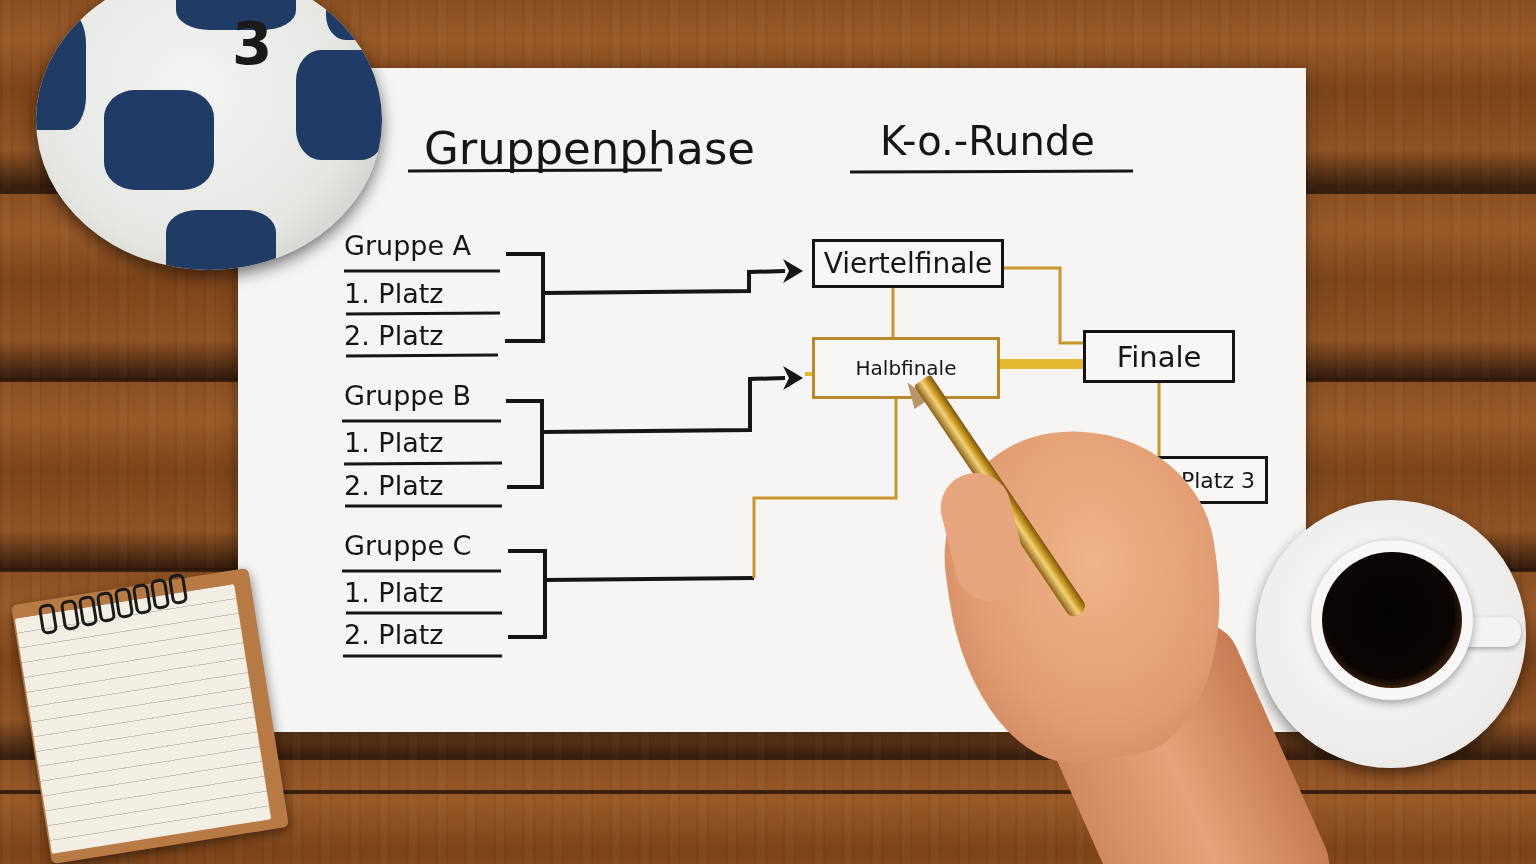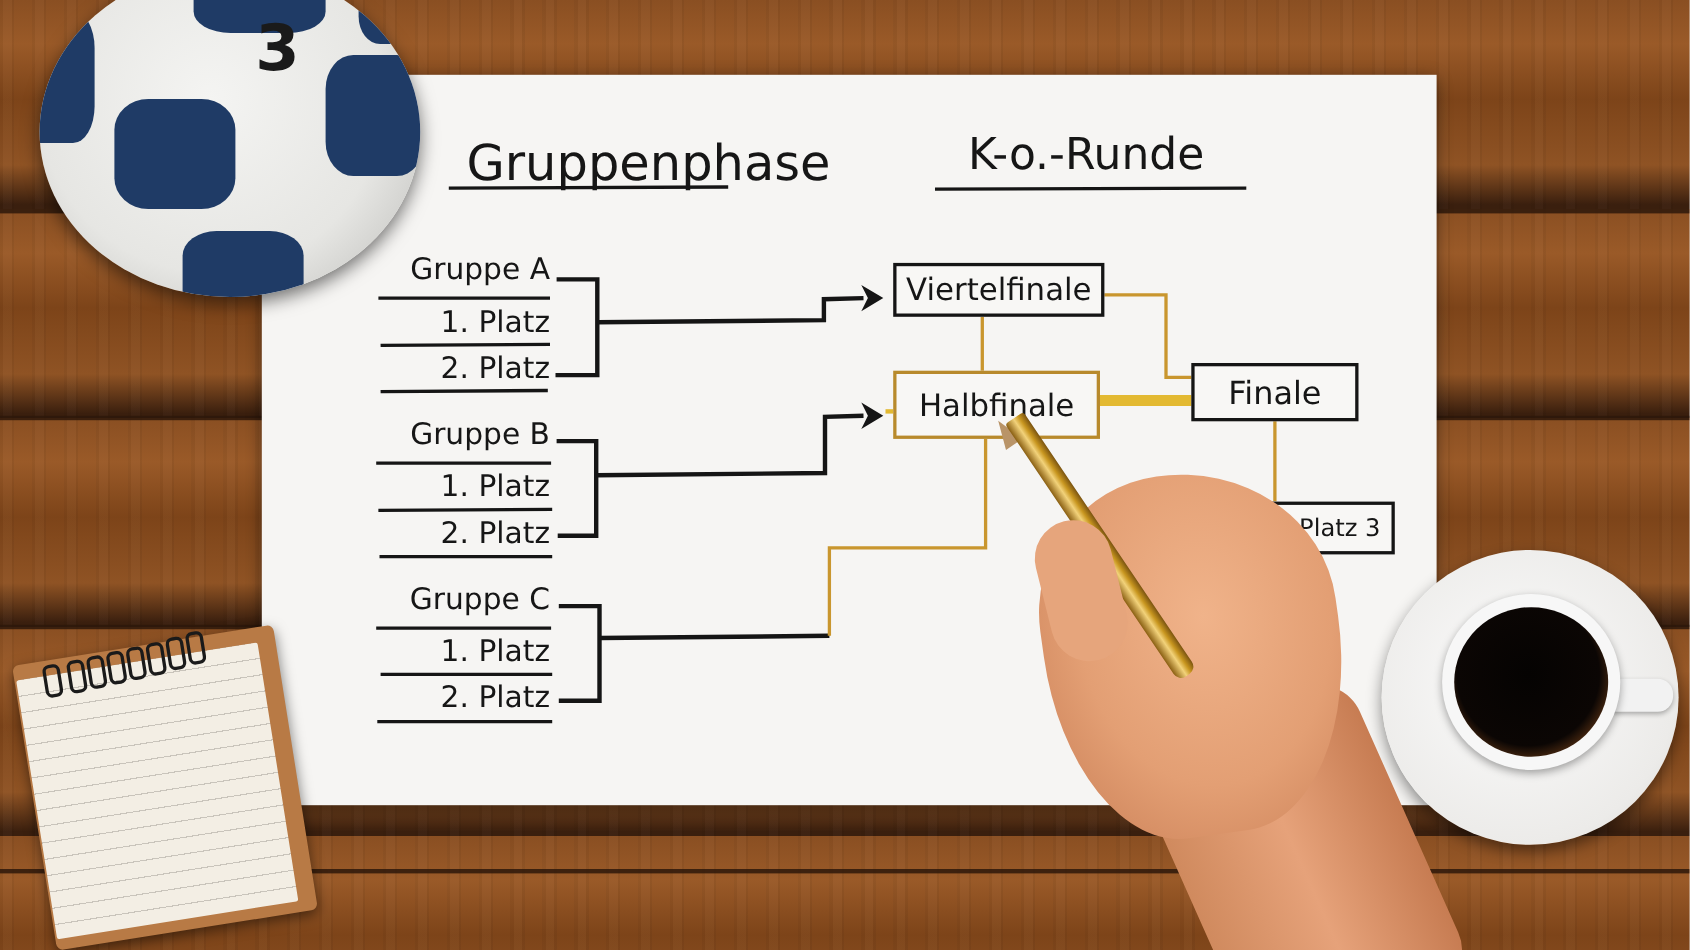--- a/index.html
+++ b/index.html
@@ -8,21 +8,21 @@
       #8a4f22 0px, #9a5a28 40px, #7d4419 90px, #8f5324 150px, #3a1f0e 186px, #3a1f0e 190px) ;
     font-family: "DejaVu Sans", sans-serif; }
   .wood-grain { position:absolute; inset:0;
     background: repeating-linear-gradient(90deg, rgba(0,0,0,0.04) 0 3px, rgba(255,255,255,0.02) 3px 11px, rgba(0,0,0,0.05) 11px 13px, transparent 13px 29px);
     pointer-events:none; }
   .plank-line { position:absolute; left:0; width:1536px; height:4px; background:#2d170a; opacity:0.85; }
   .paper { position:absolute; left:238px; top:68px; width:1068px; height:664px;
     background:#f6f5f3; box-shadow: 0 4px 14px rgba(0,0,0,0.45); }
   svg.bracket { position:absolute; left:0; top:0; width:1536px; height:864px; }
   .title { position:absolute; color:#161616; font-family:"DejaVu Sans", sans-serif; font-size:45px; }
-  .label { position:absolute; color:#161616; font-family:"DejaVu Sans", sans-serif; font-size:27px; text-align:right; }
+  .label { position:absolute; color:#161616; font-family:"DejaVu Sans", sans-serif; font-size:27px; text-align:left; }
   .box { position:absolute; border:3px solid #151515; background:#f8f7f5; color:#161616;
     font-family:"DejaVu Sans", sans-serif; display:flex; align-items:center; justify-content:center; box-sizing:border-box; }
   .box.gold { border-color:#b88a2c; }
   .ball { position:absolute; left:36px; top:-30px; width:346px; height:300px; border-radius:50%;
     background: radial-gradient(circle at 45% 40%, #f4f4f2 0%, #e6e6e3 60%, #b9b9b6 100%);
     box-shadow: 0 6px 16px rgba(0,0,0,0.55); overflow:hidden; }
   .panel { position:absolute; background:#1f3b66; border-radius:28%; }
   .ball-num { position:absolute; left:196px; top:40px; font-size:58px; font-weight:bold; color:#1a1a1a; font-family:"DejaVu Sans", sans-serif; }
   .notepad-back { position:absolute; left:30px; top:585px; width:240px; height:262px; background:#b87a45; transform:rotate(-9deg); border-radius:6px; box-shadow:0 4px 12px rgba(0,0,0,0.5); }
   .notepad { position:absolute; left:32px; top:600px; width:222px; height:238px; transform:rotate(-9deg);
@@ -108,21 +108,21 @@
 <div class="label" style="left:344px;top:427px;width:156px;">1. Platz</div>
 <div class="label" style="left:344px;top:470px;width:156px;">2. Platz</div>
 
 <div class="label" style="left:344px;top:530px;width:156px;">Gruppe C</div>
 <div class="label" style="left:344px;top:577px;width:156px;">1. Platz</div>
 <div class="label" style="left:344px;top:619px;width:156px;">2. Platz</div>
 
 <div class="box" style="left:812px;top:239px;width:192px;height:49px;font-size:28px;">
   <span>Viertelfinale</span>
 </div>
-<div class="box gold" style="left:812px;top:337px;width:188px;height:62px;font-size:28px;">
+<div class="box gold" style="left:812px;top:337px;width:188px;height:62px;font-size:20px;">
   <span>Halbfinale</span>
 </div>
 <div class="box" style="left:1083px;top:330px;width:152px;height:53px;font-size:29px;">
   <span>Finale</span>
 </div>
 <div class="box" style="left:1060px;top:456px;width:208px;height:48px;font-size:22px;justify-content:flex-end;padding-right:10px;">
   <span>piel um Platz 3</span>
 </div>
 
 <div class="ball">

